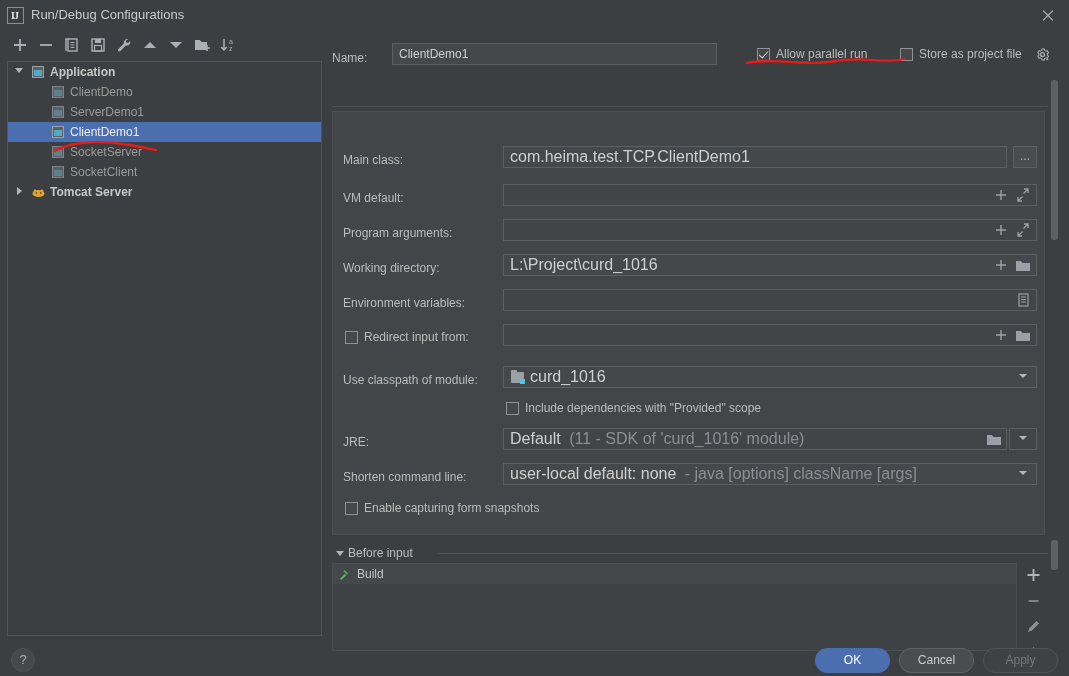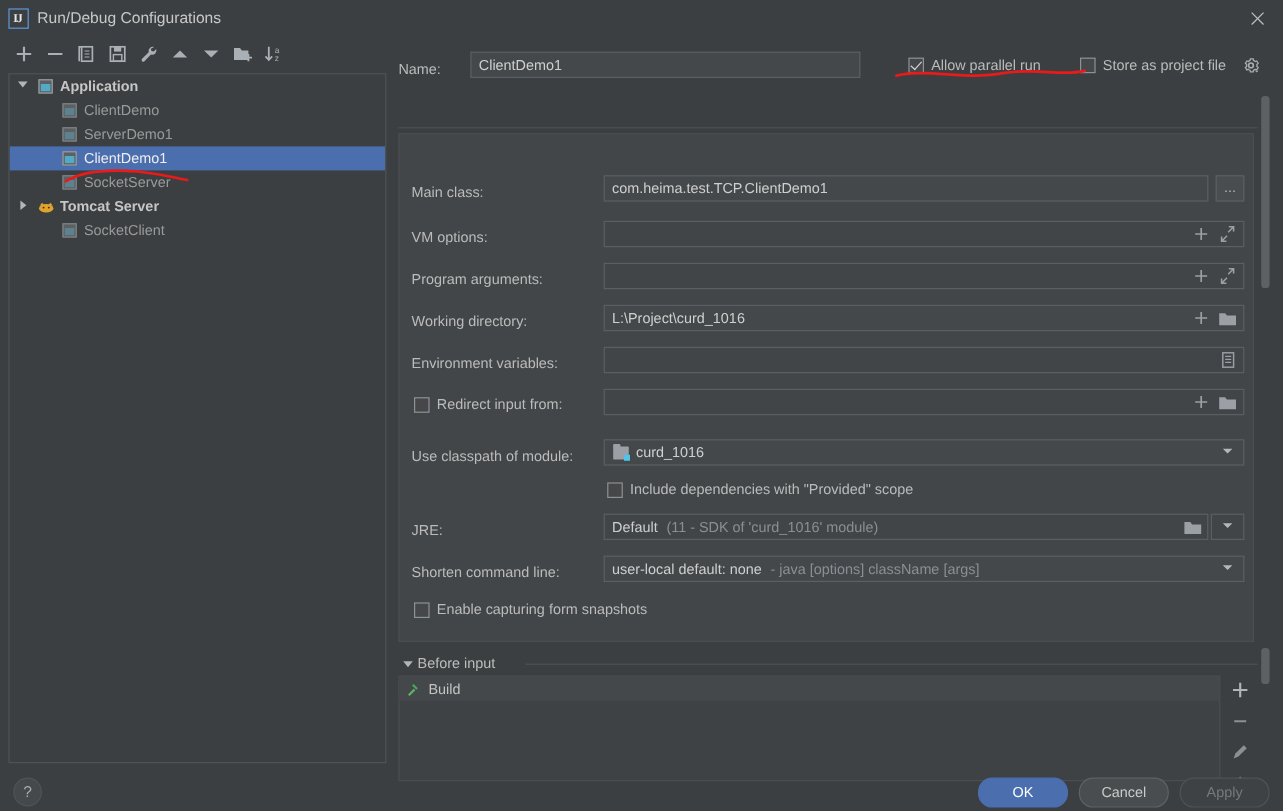--- a/index.html
+++ b/index.html
@@ -141,21 +141,21 @@
 
   
   .form{
     position:absolute;left:0;top:78px;width:713px;height:424px;
     background:#434648;border:1px solid #4a4e50;box-sizing:border-box;
   }
   .flabel{position:absolute;color:#bbbbbb;white-space:nowrap;}
   .finput{
     position:absolute;height:22px;background:#45484a;
     border:1px solid #5b5f61;box-sizing:border-box;
-    color:#cfcfcf;font-size:12px;line-height:20px;padding-left:6px;
+    color:#cfcfcf;font-size:16px;line-height:20px;padding-left:6px;
     overflow:hidden;white-space:nowrap;cursor:text;
   }
   .finput.flat{background:#424547;}
   .ival{color:#cfcfcf;}
   .ihint{color:#8a8f93;}
   .ibtn{
     position:absolute;top:0;height:20px;width:18px;
     color:#9aa0a5;font-size:13px;line-height:20px;text-align:center;
     cursor:default;
   }
@@ -327,38 +327,38 @@
     <span class="ico ico-win dim" style="left:44px"></span>
     <span class="tlabel dim" style="left:62px">ServerDemo1</span>
   </div>
   <div class="tnode sel">
     <span class="ico ico-win" style="left:44px"></span>
     <span class="tlabel white" style="left:62px">ClientDemo1</span>
   </div>
   <div class="tnode">
     <span class="ico ico-win dim" style="left:44px"></span>
     <span class="tlabel dim" style="left:62px">SocketServer</span>
+  </div>
+  <div class="tnode">
+    <span class="ico ico-win dim" style="left:44px"></span>
+    <span class="tlabel dim" style="left:62px">SocketClient</span>
   </div>
   <div class="tnode">
     <span class="arrow right" style="left:9px;top:5px"></span>
     <span class="ico" style="left:24px;top:5px">
       <svg class="ic" width="13" height="11" viewBox="0 0 13 11">
         <ellipse cx="6.5" cy="6.5" rx="6" ry="3.6" fill="#e0a32e"></ellipse>
         <path d="M1 4.5l2-2.6 1.6 1.8z" fill="#e0a32e"></path>
         <path d="M12 4.5l-2-2.6-1.6 1.8z" fill="#e0a32e"></path>
         <circle cx="4.3" cy="6" r=".8" fill="#3a3020"></circle>
         <circle cx="8.7" cy="6" r=".8" fill="#3a3020"></circle>
       </svg>
     </span>
     <span class="tlabel bold" style="left:42px">Tomcat Server</span>
   </div>
-  <div class="tnode">
-    <span class="ico ico-win dim" style="left:44px"></span>
-    <span class="tlabel dim" style="left:62px">SocketClient</span>
-  </div>
 </div>
 
 <div class="help-btn">?</div>
 
 <div class="right">
 
   <div class="name-label">Name:</div>
   <div class="name-field">ClientDemo1</div>
 
   <span class="chk on" style="left:425px;top:15px"></span>
@@ -376,21 +376,21 @@
   </span>
 
   <div class="tabs-rule"></div>
 
   <div class="form">
 
     <div class="flabel" style="left:10px;top:41px">Main class:</div>
     <div class="finput" style="left:170px;top:34px;width:504px">com.heima.test.TCP.ClientDemo1</div>
     <div class="ellipsis-btn" style="left:680px;top:34px">...</div>
 
-    <div class="flabel" style="left:10px;top:79px">VM options:</div>
+    <div class="flabel" style="left:10px;top:79px">VM default:</div>
     <div class="finput flat" style="left:170px;top:72px;width:534px"></div>
     <div class="ibtn" style="left:659px;top:73px">
       <svg class="ic" width="18" height="20" viewBox="0 0 18 20">
           <path d="M9 5v10M4 10h10" stroke="#9aa0a5" stroke-width="1.4" fill="none"></path>
         </svg>
     </div>
     <div class="ibtn" style="left:681px;top:73px">
       <svg class="ic" width="18" height="20" viewBox="0 0 18 20">
         <path d="M10 4h4v4M14 4l-4.5 4.5" stroke="#9aa0a5" stroke-width="1.3" fill="none"></path>
         <path d="M8 16H4v-4M4 16l4.5-4.5" stroke="#9aa0a5" stroke-width="1.3" fill="none"></path>

